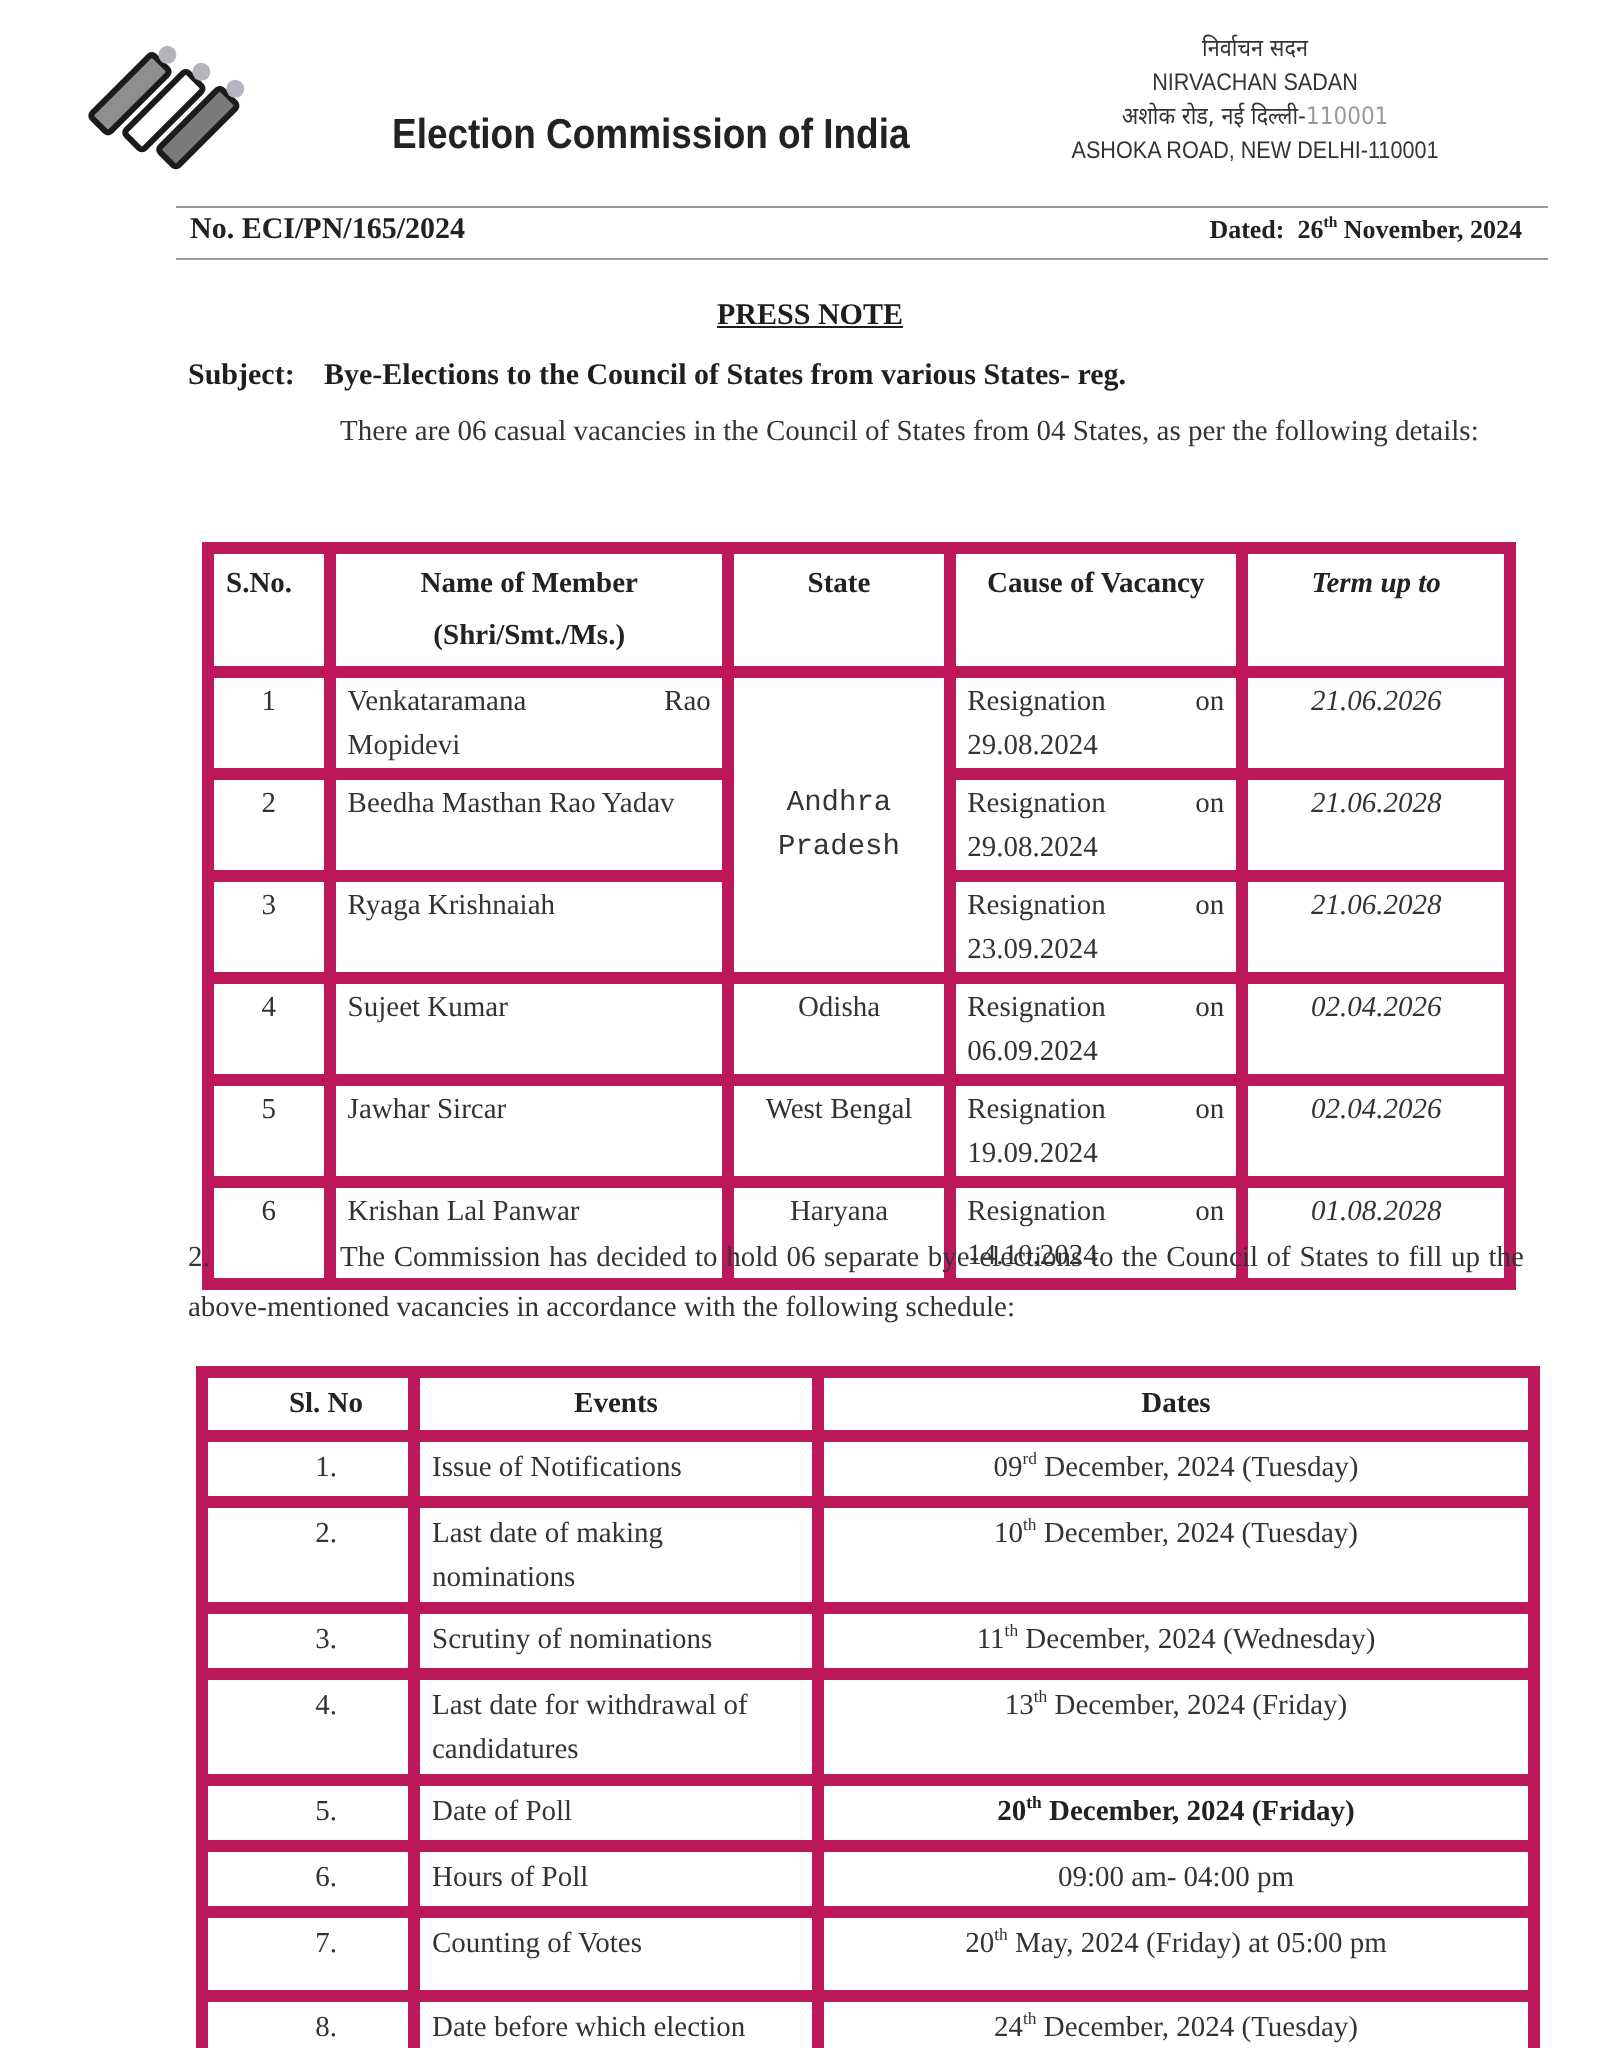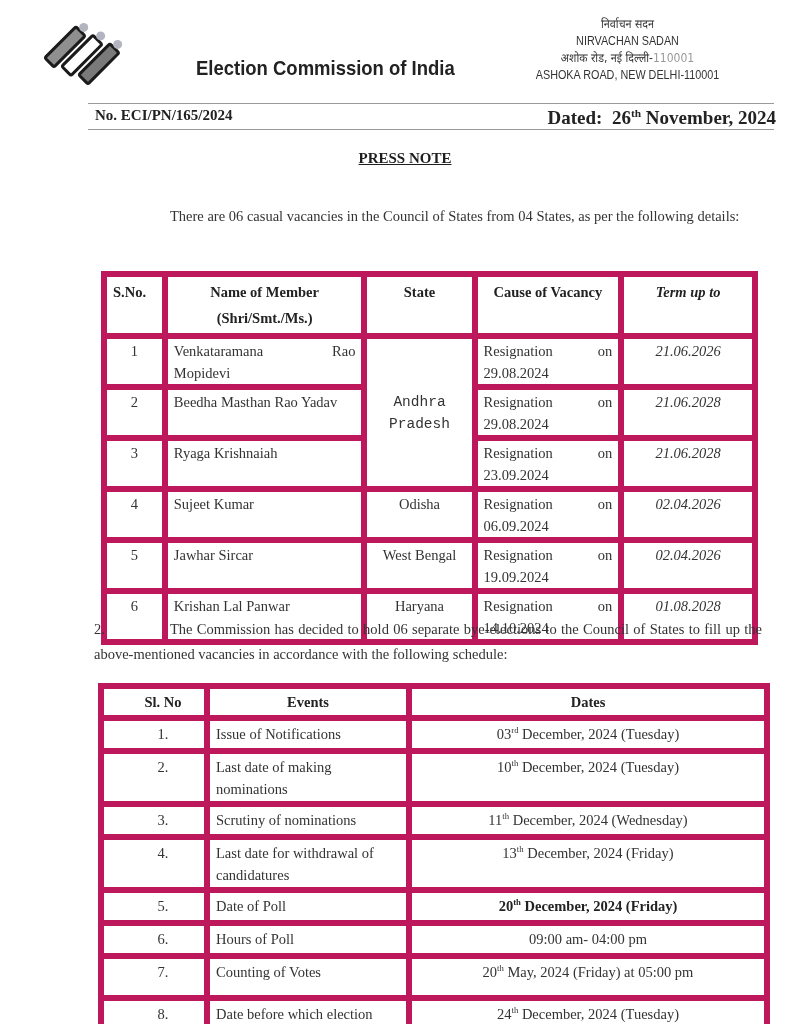--- a/index.html
+++ b/index.html
@@ -15,21 +15,21 @@
                font-family:"Liberation Sans", sans-serif; transform:scaleX(0.88); transform-origin:left; }
   .addr { position:absolute; left:520px; top:16px; width:215px; text-align:center; color:#333;
           font-family:"Liberation Sans", sans-serif; }
   .addr div { font-size:12px; line-height:17px; transform:scaleX(0.9); }
   .addr .hi { font-family:"DejaVu Sans", sans-serif; font-size:12px; }
   .addr .pin-faded { color:#999; }
 
   .rule { position:absolute; left:88px; width:686px; height:1px; background:#9a9a9a; }
   .refno { position:absolute; left:95px; top:107px; font-size:15px; font-weight:bold; color:#222;
            font-family:"Liberation Serif", serif; }
-  .dated { position:absolute; right:34px; top:107px; font-size:19px; font-weight:bold; color:#222;
+  .dated { position:absolute; right:49px; top:107px; font-size:13px; font-weight:bold; color:#222;
            font-family:"Liberation Serif", serif; }
   sup { font-size:60%; vertical-align:super; line-height:0; }
 
   .press-note { position:absolute; left:0; width:810px; top:150px; text-align:center; font-size:15px;
                 font-weight:bold; text-decoration:underline; font-family:"Liberation Serif", serif; }
   .subject { position:absolute; left:94px; top:180px; font-size:15px; font-weight:bold;
              font-family:"Liberation Serif", serif; }
   .subject .lbl { display:inline-block; width:68px; }
   .para { position:absolute; left:94px; width:668px; font-size:14.5px; line-height:25px; color:#333;
           font-family:"Liberation Serif", serif; text-align:justify; }
@@ -88,20 +88,23 @@
     <div>ASHOKA ROAD, NEW DELHI-110001</div>
   </div>
 
   <div class="rule" style="top:103px;"></div>
   <div class="refno">No. ECI/PN/165/2024</div>
   <div class="dated"><span>Dated:</span>&nbsp; <span>26</span><sup>th</sup> <span>November, 2024</span></div>
   <div class="rule" style="top:129px;"></div>
 
   <div class="press-note">PRESS NOTE</div>
 
+  <div class="subject">
+    <span class="lbl">Subject:</span><span>Bye-Elections to the Council of States from various States- reg.</span>
+  </div>
 
   <div class="para" style="top:204px;"><span class="indent"></span><span>There are 06 casual vacancies in the Council of States from 04 States, as per the following details:</span></div>
 
   <table class="t1">
     <tbody>
         <tr>
       <th class="c-sno" style="text-align:left;">S.No.</th>
       <th class="c-name" style="text-align:center;">
             <div>Name of Member</div>
             <div>(Shri/Smt./Ms.)</div>
@@ -203,21 +206,21 @@
   <table class="t2">
     <tbody>
         <tr>
       <th class="c-sl">Sl. No</th>
       <th class="c-ev">Events</th>
       <th class="c-dt">Dates</th>
     </tr>
     <tr class="r-short">
       <td class="c-sl">1.</td>
       <td class="c-ev">Issue of Notifications</td>
-      <td class="c-dt"><span>03</span><sup>rd</sup> <span>December, 2024 (Tuesday)</span></td>
+      <td class="c-dt"><span>09</span><sup>rd</sup> <span>December, 2024 (Tuesday)</span></td>
     </tr>
     <tr class="r-tall">
       <td class="c-sl">2.</td>
       <td class="c-ev">Last date of making nominations</td>
       <td class="c-dt"><span>10</span><sup>th</sup> <span>December, 2024 (Tuesday)</span></td>
     </tr>
     <tr class="r-short">
       <td class="c-sl">3.</td>
       <td class="c-ev">Scrutiny of nominations</td>
       <td class="c-dt"><span>11</span><sup>th</sup> <span>December, 2024 (Wednesday)</span></td>

